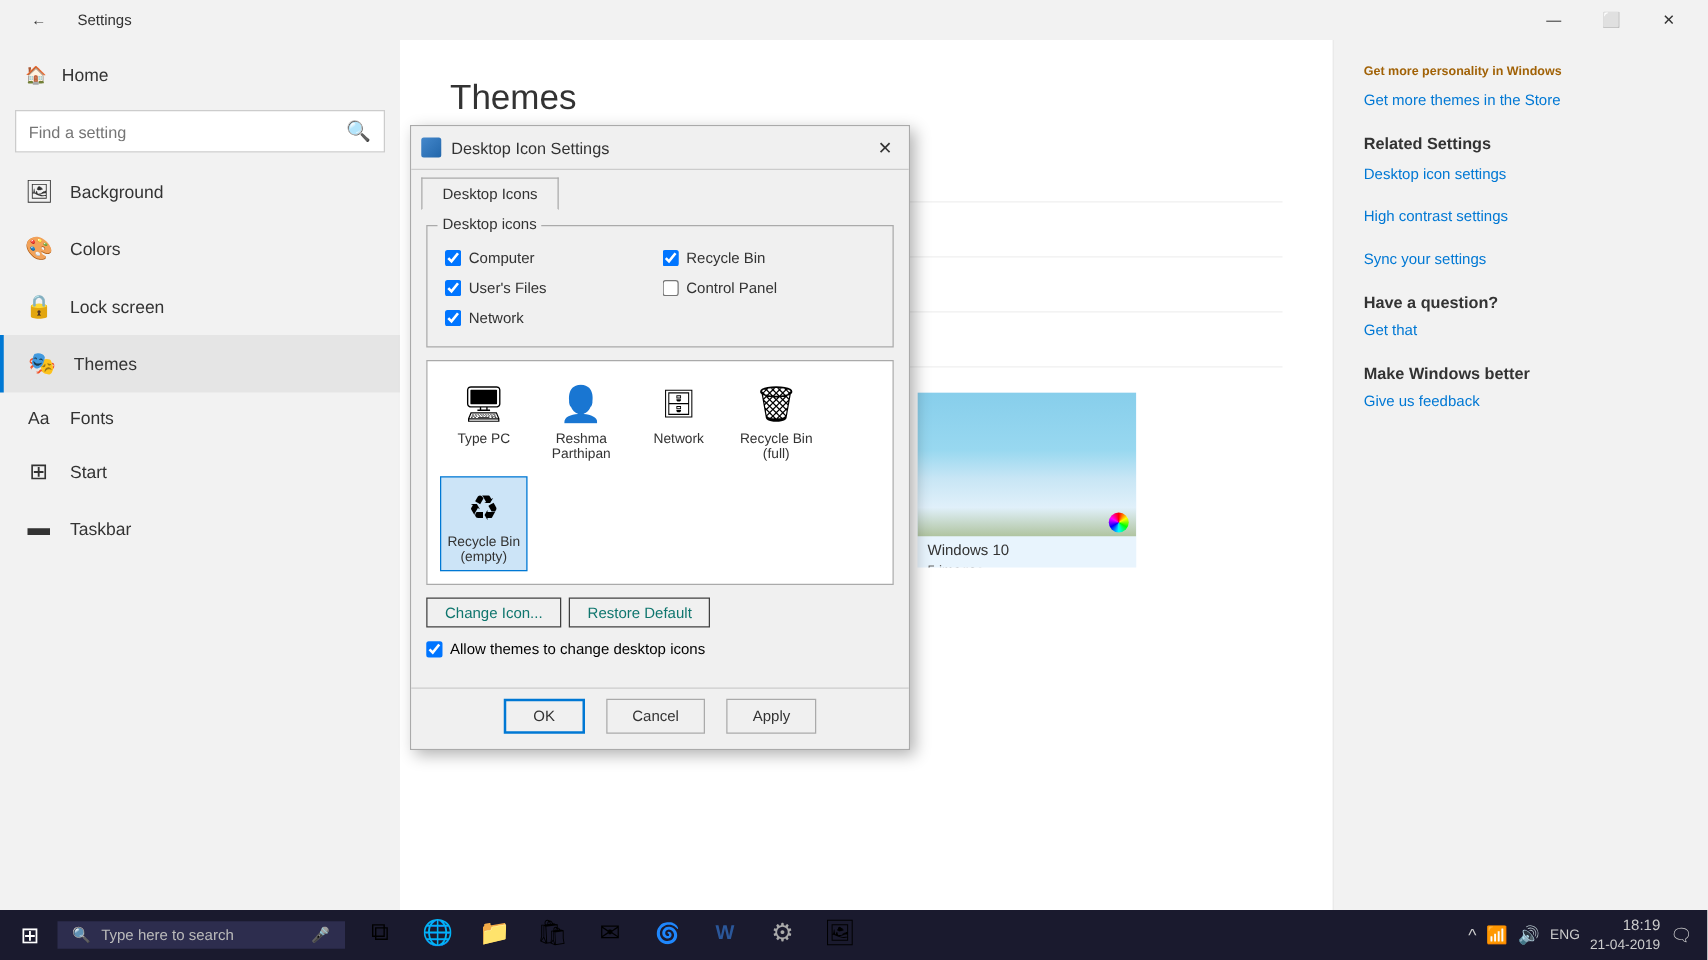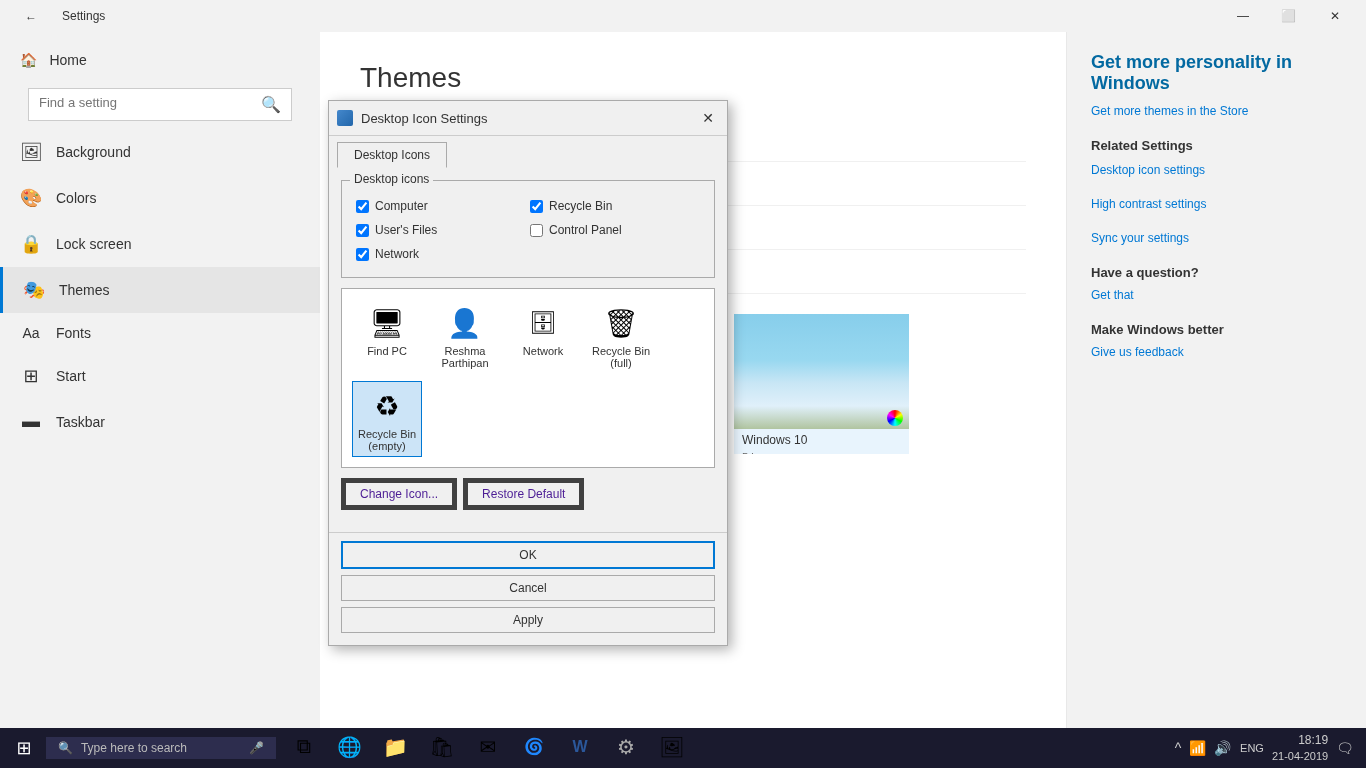--- a/index.html
+++ b/index.html
@@ -34,23 +34,23 @@
     .sidebar-home {
       display: flex;
       align-items: center;
       gap: 12px;
       padding: 12px 20px;
       font-size: 14px;
       cursor: pointer;
       color: #333;
     }
     .search-box {
-      margin: 8px 28px;
-      display: flex;
-      align-items: flex-start;
+      margin: 8px 12px;
+      display: flex;
+      align-items: center;
       border: 1px solid #ccc;
       background: white;
       padding: 6px 10px;
       gap: 8px;
     }
     .search-box input {
       border: none;
       outline: none;
       font-size: 13px;
       flex: 1;
@@ -130,21 +130,21 @@
       background: conic-gradient(red, yellow, lime, cyan, blue, magenta, red);
     }
 
     
     .right-panel {
       width: 300px;
       flex-shrink: 0;
       padding: 20px 24px;
       border-left: 1px solid #e8e8e8;
     }
-    .right-panel-title { font-size: 18px; font-weight: 600; color: #0369a1; margin-bottom: 10px; }
+    .right-panel-title { font-size: 10px; font-weight: 600; color: #a16207; margin-bottom: 10px; }
     .right-panel-desc { font-size: 12px; color: #666; line-height: 1.5; margin-bottom: 8px; }
     .right-panel-link { font-size: 12px; color: #0078d4; cursor: pointer; text-decoration: none; display: block; margin-bottom: 20px; }
     .related-title { font-size: 13px; font-weight: 600; color: #333; margin-bottom: 10px; margin-top: 10px; }
     .have-question { font-size: 13px; font-weight: 600; color: #333; margin-top: 20px; margin-bottom: 8px; }
     .make-better { font-size: 13px; font-weight: 600; color: #333; margin-top: 20px; margin-bottom: 8px; }
 
     
     .dialog-overlay {
       position: fixed;
       top: 0; left: 0; right: 0; bottom: 40px;
@@ -260,40 +260,39 @@
     .icon-label { font-size: 11px; text-align: center; color: #333; margin-top: 2px; }
 
     .dialog-btn-row {
       display: flex;
       gap: 6px;
       margin-bottom: 10px;
     }
     .dialog-btn {
       padding: 4px 14px;
       font-size: 12px;
-      border: 5px solid #404040;
-      background: #f0f0f0;
-      cursor: pointer;
-      color: #4c1d95;
+      border: 1px solid #404040;
+      background: #f0f0f0;
+      cursor: pointer;
+      color: #0f766e;
     }
     .allow-themes-row {
       display: flex;
       align-items: center;
       gap: 6px;
       font-size: 12px;
       margin-bottom: 12px;
     }
     .dialog-footer {
       display: flex;
       justify-content: center;
-      gap: 6px;
+      gap: 17px;
       padding: 8px 12px 12px;
       background: #f0f0f0;
       border-top: 1px solid #ccc;
-      flex-direction: column;
     }
     .footer-btn {
       padding: 5px 20px;
       font-size: 12px;
       border: 1px solid #aaa;
       background: #f0f0f0;
       cursor: pointer;
       color: #333;
       min-width: 65px;
       text-align: center;
@@ -500,21 +499,21 @@
           <div class="checkbox-row">
             <input type="checkbox" checked="" style="">
             <span>Network</span>
           </div>
         </div>
       </div>
 
       <div class="icon-preview-area">
         <div class="icon-item">
           <div class="icon-img">🖥</div>
-          <div class="icon-label">Find PC</div>
+          <div class="icon-label">Type PC</div>
         </div>
         <div class="icon-item">
           <div class="icon-img">👤</div>
           <div class="icon-label">Reshma Parthipan</div>
         </div>
         <div class="icon-item">
           <div class="icon-img" style="font-size:22px;">🗄</div>
           <div class="icon-label">Network</div>
         </div>
         <div class="icon-item">
@@ -525,20 +524,24 @@
           <div class="icon-img">♻</div>
           <div class="icon-label">Recycle Bin (empty)</div>
         </div>
       </div>
 
       <div class="dialog-btn-row">
         <button class="dialog-btn">Change Icon...</button>
         <button class="dialog-btn">Restore Default</button>
       </div>
 
+      <div class="allow-themes-row">
+        <input type="checkbox" checked="" style="">
+        <span>Allow themes to change desktop icons</span>
+      </div>
     </div>
 
     <div class="dialog-footer">
       <button class="footer-btn ok">OK</button>
       <button class="footer-btn">Cancel</button>
       <button class="footer-btn">Apply</button>
     </div>
   </div>
 </div>
 

